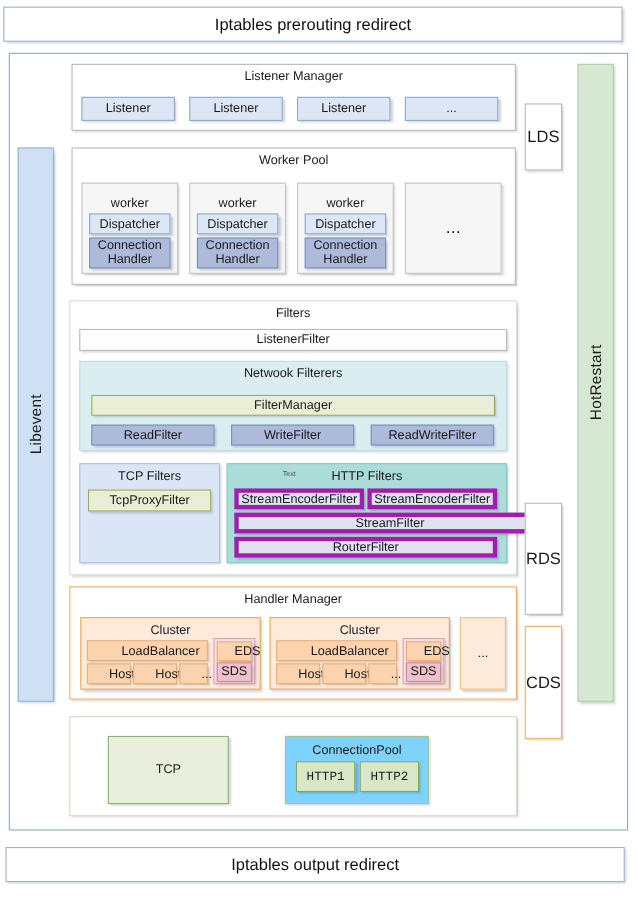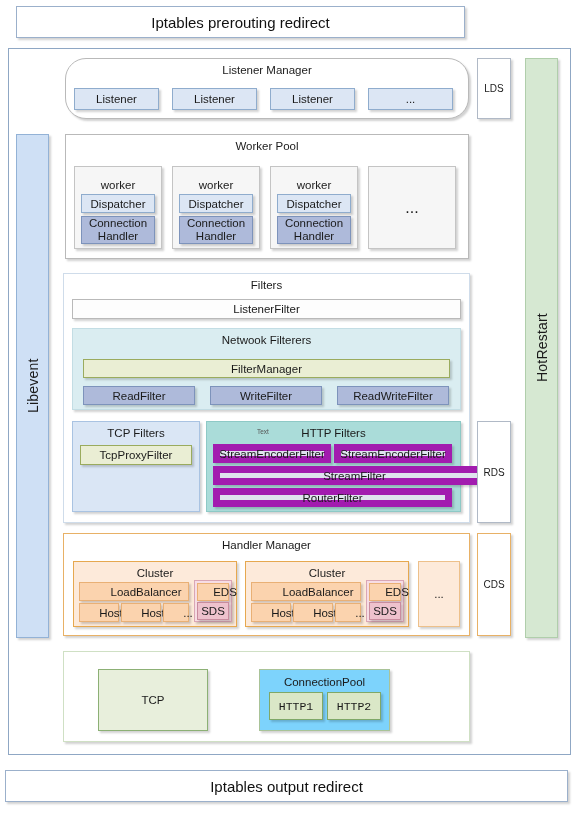--- a/index.html
+++ b/index.html
@@ -36,21 +36,21 @@
   .vbar span{
     display:block;width:100%;height:100%;
     writing-mode:vertical-rl;transform:rotate(180deg);
     display:flex;align-items:center;justify-content:center;
     font-size:14px;letter-spacing:.2px;
   }
 
   
   .chip-blue{border:1px solid #8faccd;background:#dce6f4;font-size:11.5px;}
   .chip-peri{border:1px solid #7d93bb;background:#aebada;font-size:11.5px;}
-  .chip-lav{border:7px solid #a21caf;background:#dfe3ee;font-size:11.5px;text-align:right;}
+  .chip-lav{border:4px solid #a21caf;background:#dfe3ee;font-size:11.5px;text-align:right;}
   .chip-olive{border:1px solid #9aab5e;background:#eaeed4;font-size:11.5px;}
   .chip-white{border:1px solid #b9b9b9;background:#fdfdfd;font-size:11.5px;}
 
   
   .worker{border:1px solid #c4c4c4;background:#f6f6f6;}
   .worker-lbl{position:absolute;left:0;right:0;top:12px;text-align:center;font-size:11.5px;}
 
   
   .filters-box{border:1px solid #cfdcea;background:#ffffff;}
   .net-filters{border:1px solid #c3dde4;background:#daedf1;}
@@ -66,41 +66,41 @@
   .cluster-ellipsis{border:1px solid #edc08a;background:#fdeada;font-size:11.5px;}
 
   
   .green-box{border:1px solid #cfe0c4;background:#ffffff;}
   .green-panel{border:1px solid #8cb075;background:#e8efdc;font-size:11.5px;}
   .green-mid{border:1px solid #a9c398;background:#7dd3fc;}
   .green-chip{border:1px solid #7fa868;background:#dae7c7;font-size:11.5px;font-family:Liberation Mono, monospace;}
   .cp-lbl{position:absolute;left:0;right:0;top:6px;text-align:center;font-size:11.5px;}
 
   .tiny{font-size:6.5px;color:#555;}
-  .side-code{border:1px solid #b0b9c6;background:#ffffff;font-size:10px;}
+  .side-code{border:1px solid #b0b9c6;background:#ffffff;font-size:15px;margin-top:36px;}
   .side-code.orange{border:1px solid #e8b166;}
 </style>
 </head>
 <body>
 
-<div class="abs banner ctr shadow" style="left:16px;top:6px;width:449px;height:32px;text-align:center;">
+<div class="abs banner ctr shadow" style="left:3px;top:6px;width:563px;height:32px;text-align:center;">
   <span>Iptables prerouting redirect</span>
 </div>
 
 <div class="abs frame" style="left:8px;top:48px;width:563px;height:707px;"></div>
 
 <div class="abs vbar shadow" style="left:16px;top:134px;width:33px;height:504px;">
   <span>Libevent</span>
 </div>
 
 <div class="abs vbar green shadow" style="left:525px;top:58px;width:33px;height:580px;">
   <span>HotRestart</span>
 </div>
 
-<div class="abs panel shadow" style="left:65px;top:58px;width:404px;height:61px;border-radius:21px;">
+<div class="abs panel shadow" style="left:65px;top:58px;width:404px;height:61px;">
   <div class="panel-lbl">Listener Manager</div>
 </div>
 <div class="abs chip-blue ctr shadow" style="left:74px;top:88px;width:85px;height:22px;">
   <span>Listener</span>
 </div>
 <div class="abs chip-blue ctr shadow" style="left:172px;top:88px;width:85px;height:22px;">
   <span>Listener</span>
 </div>
 <div class="abs chip-blue ctr shadow" style="left:270px;top:88px;width:85px;height:22px;">
   <span>Listener</span>

